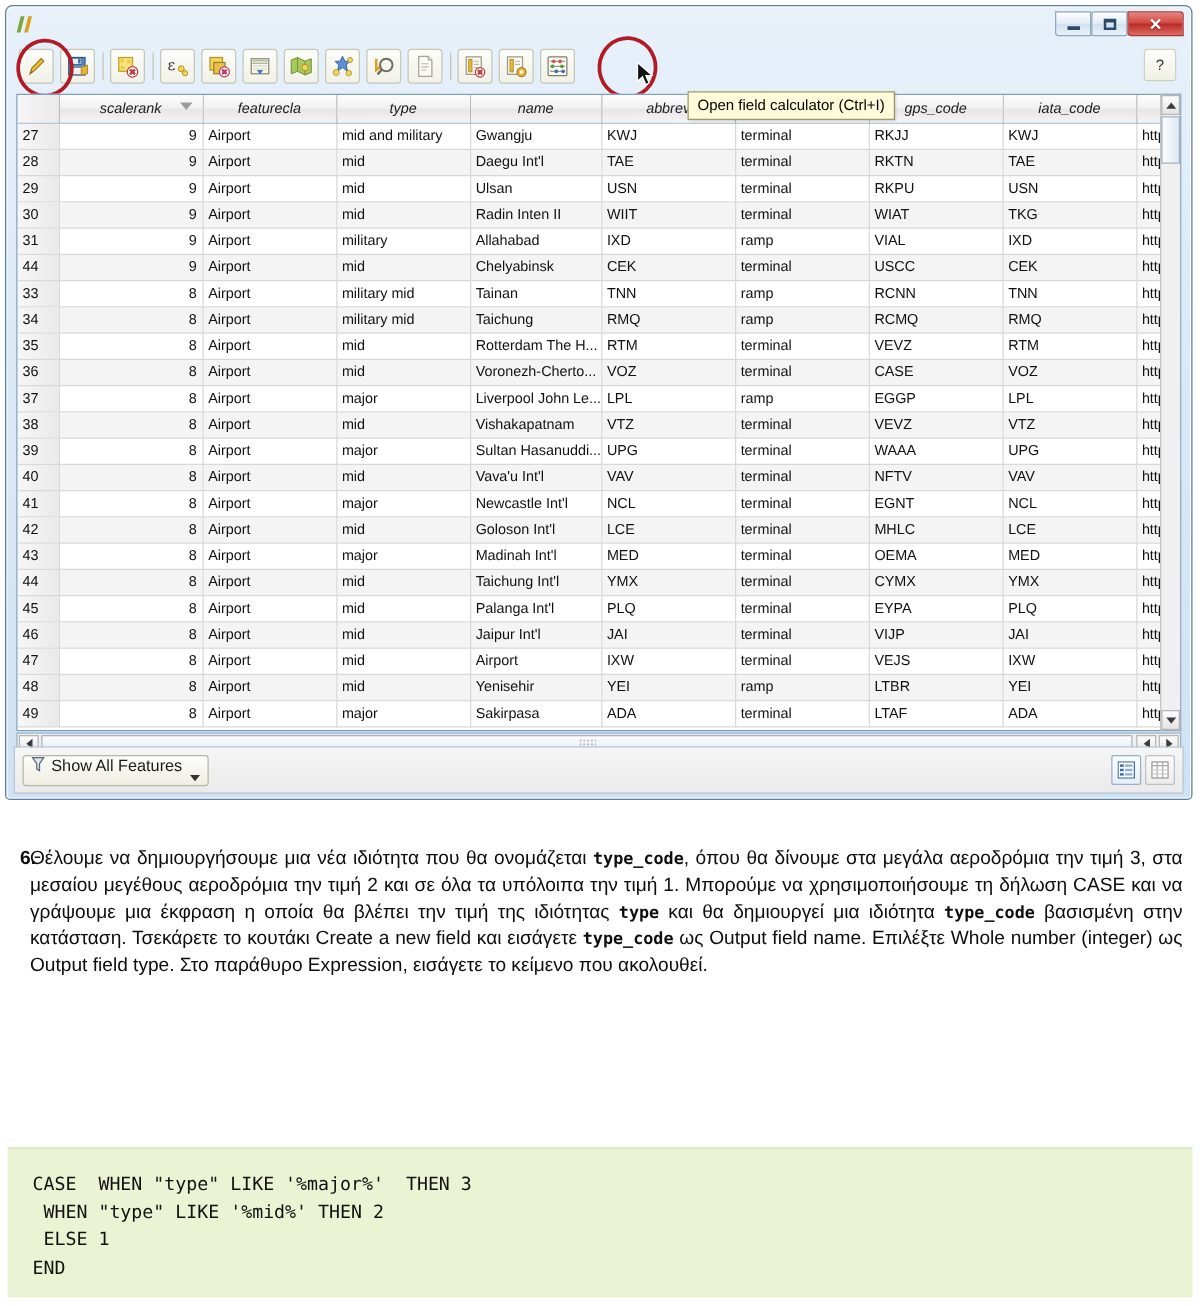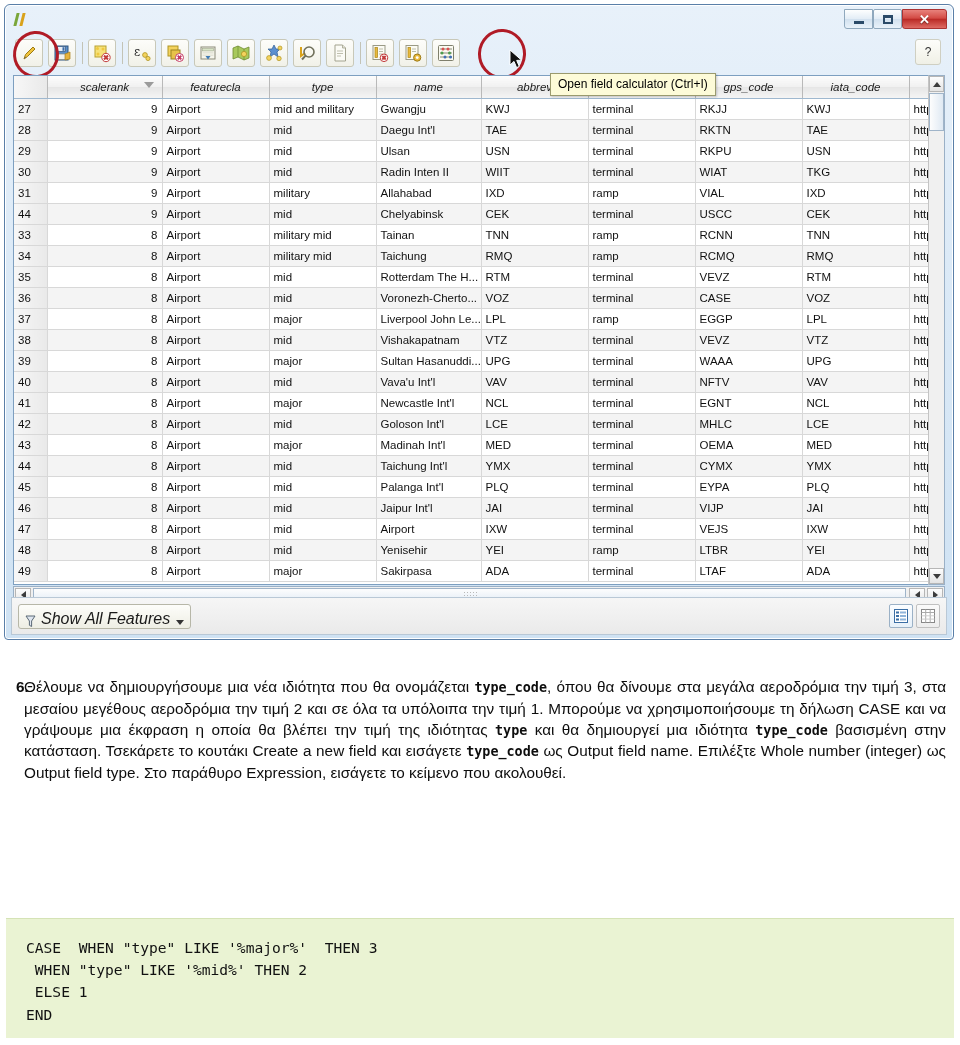--- a/index.html
+++ b/index.html
@@ -284,29 +284,28 @@
   .bottombar {
     position: absolute;
     left: 6px; right: 6px; bottom: 4px;
     height: 38px;
     background: linear-gradient(to bottom, #f6f6f6, #eaeaea);
     border: 1px solid #b9c8d6;
     display: flex; align-items: center;
     padding: 0 6px;
   }
   .show-all {
-    display: flex; align-items: flex-end;
+    display: flex; align-items: flex-start;
     height: 25px;
     padding: 0 6px;
     border: 1px solid #b7b7a8;
     background: linear-gradient(to bottom, #fdfdfa, #eeeee4);
     border-radius: 3px;
-    font-size: 16px;
+    font-size: 13px;
     color: #1a1a1a;
-    font-style: italic;
   }
   .filter-glyph {
     width: 11px; height: 13px; margin-right: 5px;
     position: relative; flex: none;
   }
   .filter-glyph svg { position: absolute; left: 0; top: 0; }
   .show-all .caret {
     margin-left: 6px;
     width: 0; height: 0;
     border-left: 4px solid transparent;

